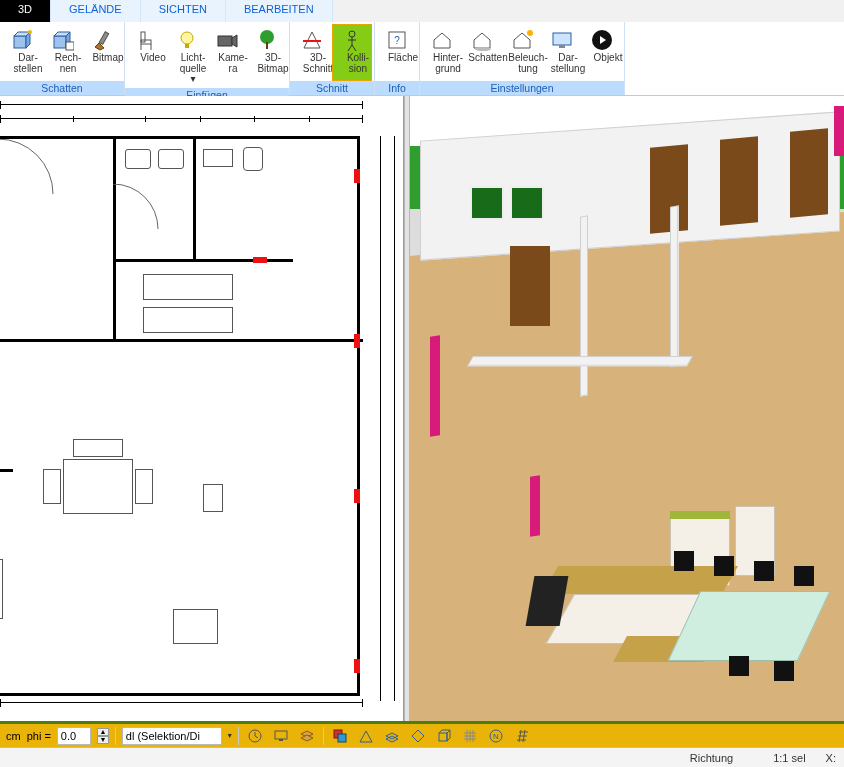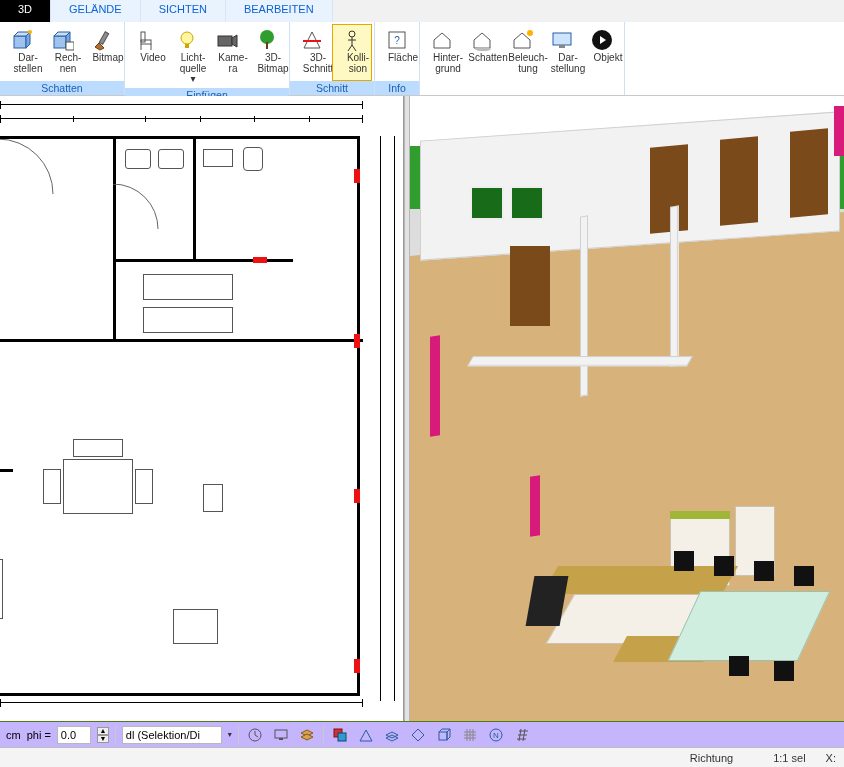--- a/index.html
+++ b/index.html
@@ -7,21 +7,21 @@
   
   .tabbar { display: flex; height: 22px; background: #f1f1f1; }
   .tab { padding: 3px 18px; color: #0b62d6; cursor: pointer; background: #e9f3fe; border-right: 1px solid #d6e6f9; }
   .tab.active { background: #000000; color: #fff; }
   
   .ribbon { display: flex; height: 74px; background: #ffffff; border-bottom: 1px solid #c9c9c9; }
   .group { display: flex; flex-direction: column; border-right: 1px solid #cfe0f4; }
   .group-buttons { display: flex; flex: 1; padding: 2px 2px 0 2px; }
   .group-label { text-align: center; font-size: 10.5px; color: #1b5fb4; background: #bcdcff; padding: 1px 0; }
   .rbtn { width: 40px; display: flex; flex-direction: column; align-items: center; justify-content: flex-start; padding: 2px 1px; border: 1px solid transparent; cursor: pointer; }
-  .rbtn.active { background: #fef9c3; border-color: #e6a800; }
+  .rbtn.active { background: #84cc16; border-color: #e6a800; }
   .rbtn .ic { width: 26px; height: 26px; display: flex; align-items: center; justify-content: center; }
   .rbtn .lbl { font-size: 10px; text-align: center; line-height: 1.05; color: #333; margin-left: 12px; }
   .dd { font-size: 8px; color: #333; line-height: 0; }
   
   .workspace { position: relative; height: calc(767px - 22px - 74px - 26px - 20px); display: flex; background: #fff; }
   .pane { position: relative; overflow: hidden; }
   .pane-2d { flex: 0 0 404px; border-right: 1px solid #9a9a9a; padding-top: 28px; }
   .splitter { width: 6px; background: #e3e3e3; cursor: col-resize; border-left:1px solid #b5b5b5; border-right:1px solid #b5b5b5; }
   .pane-3d { flex: 1; }
   
@@ -38,21 +38,21 @@
   .floor { position:absolute; left:-10%; right:-10%; top:22%; bottom:-10%; background:#d7b27b; transform: perspective(900px) rotateX(55deg) rotateZ(-10deg); transform-origin: 50% 0%; }
   .wall3 { position:absolute; background:#f2f2f2; border:1px solid #d0d0d0; }
   .door3 { position:absolute; background:#7a4a1a; }
   .cab { position:absolute; background:#f4f0e8; border:1px solid #c9c3b4; }
   .ctop { position:absolute; background:#c5a24a; }
   .green-accent { position:absolute; background:#9fb63a; }
   .pink-accent { position:absolute; background:#d81b7a; }
   .table3 { position:absolute; background:#cfeee0; border:1px solid #9dbfae; }
   .chair3 { position:absolute; width:20px; height:20px; background:#111; }
   
-  .toolbar2 { height: 26px; display:flex; align-items:center; gap:6px; padding:0 6px; border-top:1px solid #4d7c0f; background:#c4b5fd; }
+  .toolbar2 { height: 26px; display:flex; align-items:center; gap:6px; padding:0 6px; border-top:3px solid #4d7c0f; background:#eab308; }
   .tfield { height:18px; border:1px solid #b8b8b8; background:#fff; padding:0 3px; font-size:11px; display:flex; align-items:center; }
   .spinner { display:flex; flex-direction:column; }
   .spinner span{ width:12px;height:8px;border:1px solid #999;font-size:7px;line-height:6px;text-align:center;background:#eee;cursor:pointer;}
   .sep { width:1px; height:18px; background:#c9c9c9; }
   .tico { width:20px; height:20px; display:flex; align-items:center; justify-content:center; cursor:pointer; color:#2a5fa0; border:1px solid transparent; }
   
   .status { height:20px; border-top:1px solid #bdbdbd; background:#f4f4f4; display:flex; align-items:center; font-size:11px; color:#333; padding:0 8px; }
   .status .grow{flex:1}
   svg { display:block; }
 </style>
@@ -228,20 +228,21 @@
       <div class="rbtn">
         <span class="ic">
             <svg width="24" height="24">
               <circle cx="12" cy="12" r="10" fill="#111"></circle>
               <path d="M10 8 L16 12 L10 16 Z" fill="#fff"></path>
             </svg>
           </span>
         <span class="lbl">Objekt</span>
       </div>
     </div>
+    <div class="group-label">Einstellungen</div>
   </div>
 </div>
 
 <div class="workspace">
   <div class="pane pane-2d">
 
     <div class="dim-h" style="left:0;right:40px;top:8px;"></div>
     <div class="dim-h" style="left:0;right:40px;top:22px;">
       <span class="tick" style="left:20%"></span>
         <span class="tick" style="left:40%"></span>

